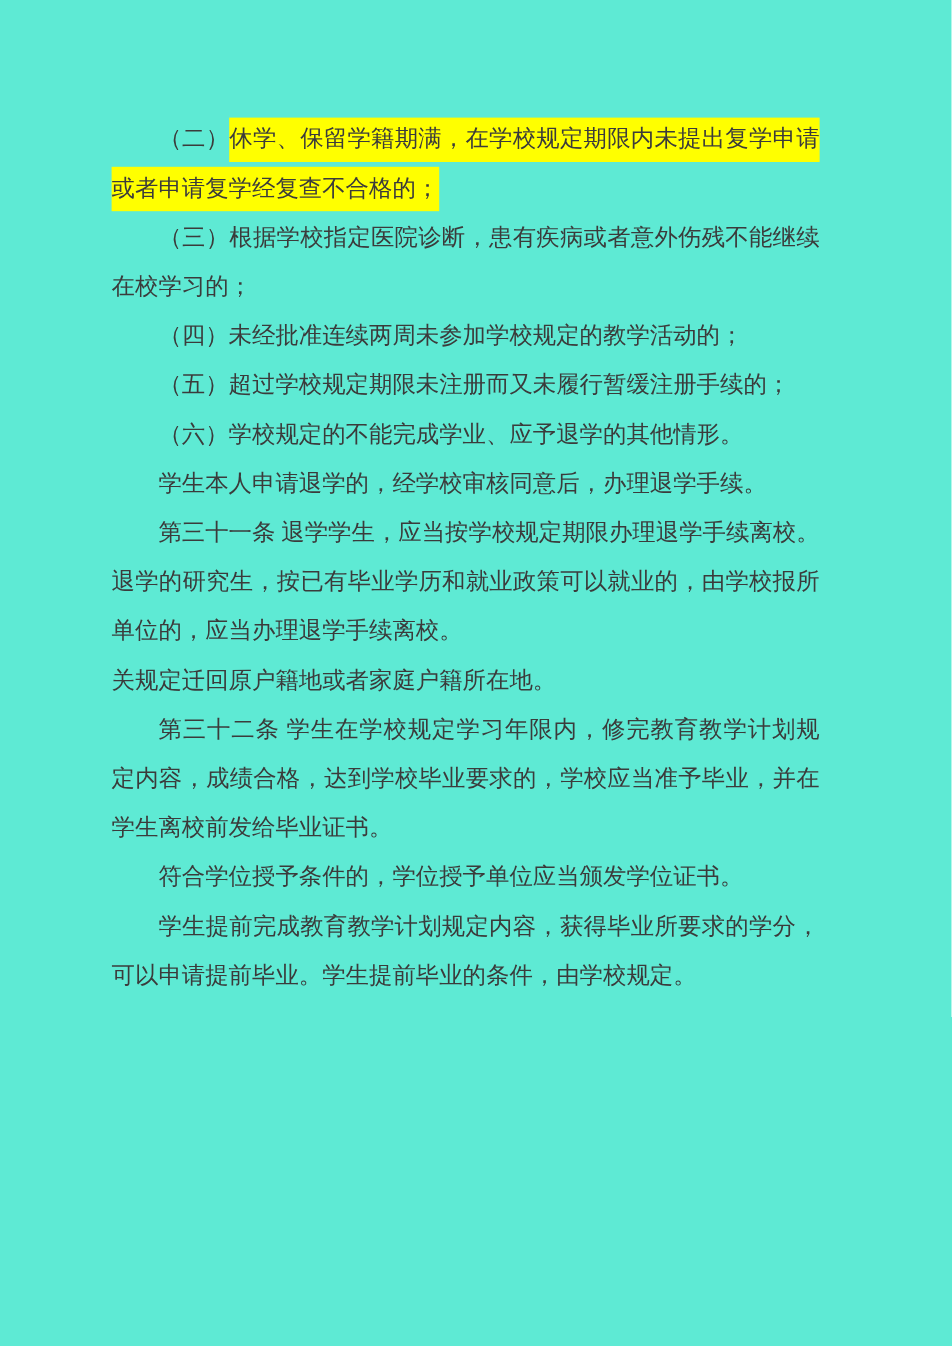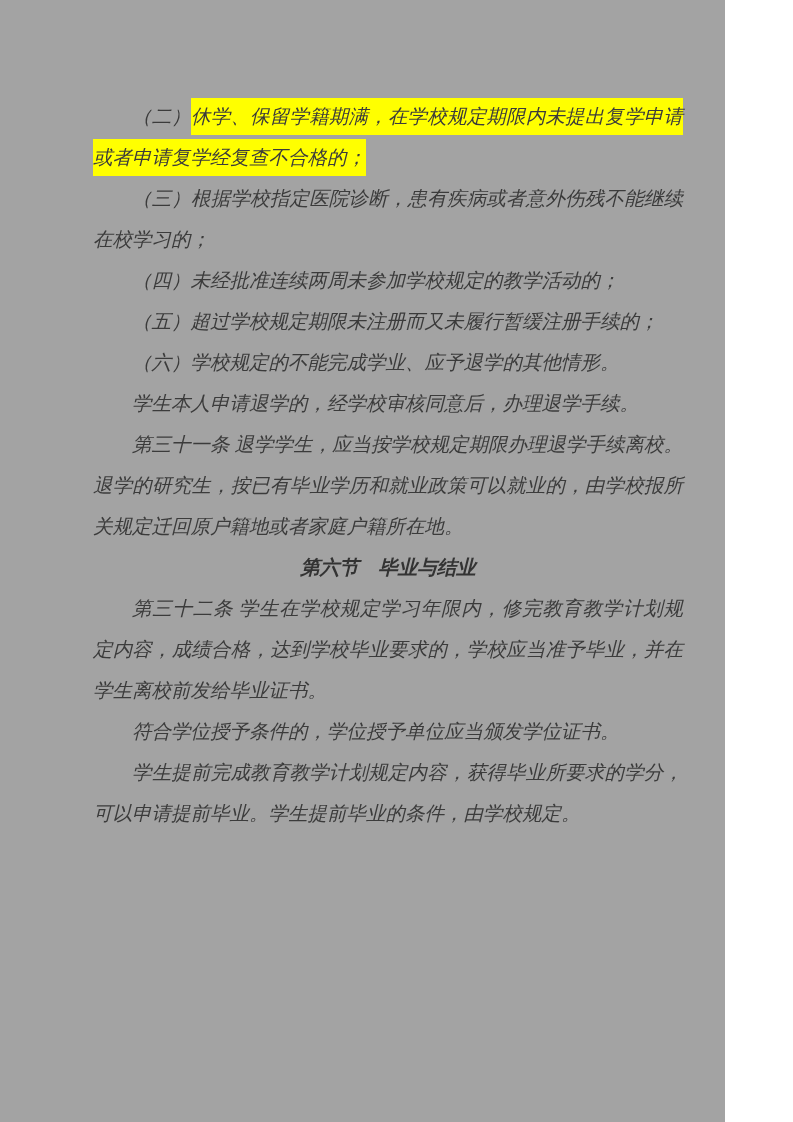--- a/index.html
+++ b/index.html
@@ -1,22 +1,21 @@
 <!DOCTYPE html>
 <html><head>
 <meta charset="utf-8">
 <style>
   html, body { margin: 0; padding: 0; background: #ffffff; }
   .page {
     position: relative;
-    width: 725px;
+    width: 793px;
     height: 1122px;
-    background: #a3a3a3;
+    background: #5eead4;
     overflow: hidden;
-    font-style: italic;
   }
   .content {
     position: absolute;
     left: 93px;
     top: 96px;
     width: 590px;
   }
   .line {
     font-family: "Liberation Serif", "DejaVu Serif", serif;
     font-size: 19.5px;
@@ -53,22 +52,22 @@
       <div class="line indent just"><span>（二）</span><mark class="hl">休学、保留学籍期满，在学校规定期限内未提出复学申请</mark></div>
       <div class="line"><mark class="hl">或者申请复学经复查不合格的；</mark></div>
       <div class="line indent just"><span>（三）根据学校指定医院诊断，患有疾病或者意外伤残不能继续</span></div>
       <div class="line"><span>在校学习的；</span></div>
       <div class="line indent"><span>（四）未经批准连续两周未参加学校规定的教学活动的；</span></div>
       <div class="line indent"><span>（五）超过学校规定期限未注册而又未履行暂缓注册手续的；</span></div>
       <div class="line indent"><span>（六）学校规定的不能完成学业、应予退学的其他情形。</span></div>
       <div class="line indent"><span>学生本人申请退学的，经学校审核同意后，办理退学手续。</span></div>
       <div class="line indent just"><span>第三十一条 退学学生，应当按学校规定期限办理退学手续离校。</span></div>
       <div class="line just"><span>退学的研究生，按已有毕业学历和就业政策可以就业的，由学校报所</span></div>
+      <div class="line"><span>单位的，应当办理退学手续离校。</span></div>
       <div class="line"><span>关规定迁回原户籍地或者家庭户籍所在地。</span></div>
-      <div class="line heading"><span>第六节　毕业与结业</span></div>
       <div class="line indent just"><span>第三十二条 学生在学校规定学习年限内，修完教育教学计划规</span></div>
       <div class="line just"><span>定内容，成绩合格，达到学校毕业要求的，学校应当准予毕业，并在</span></div>
       <div class="line"><span>学生离校前发给毕业证书。</span></div>
       <div class="line indent"><span>符合学位授予条件的，学位授予单位应当颁发学位证书。</span></div>
       <div class="line indent just"><span>学生提前完成教育教学计划规定内容，获得毕业所要求的学分，</span></div>
       <div class="line"><span>可以申请提前毕业。学生提前毕业的条件，由学校规定。</span></div>
     </div>
 </div>
 
 </body></html>

